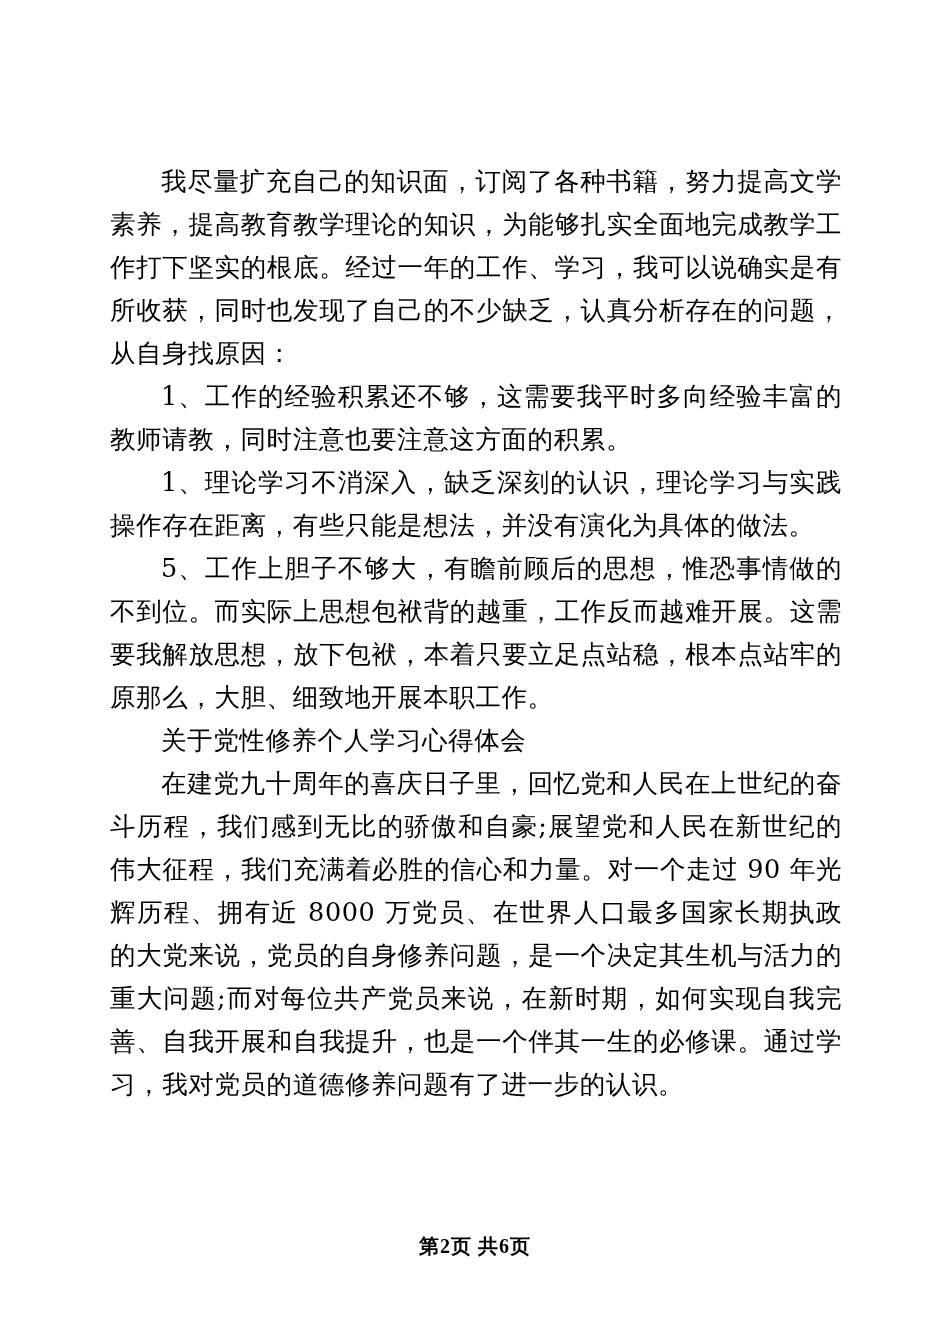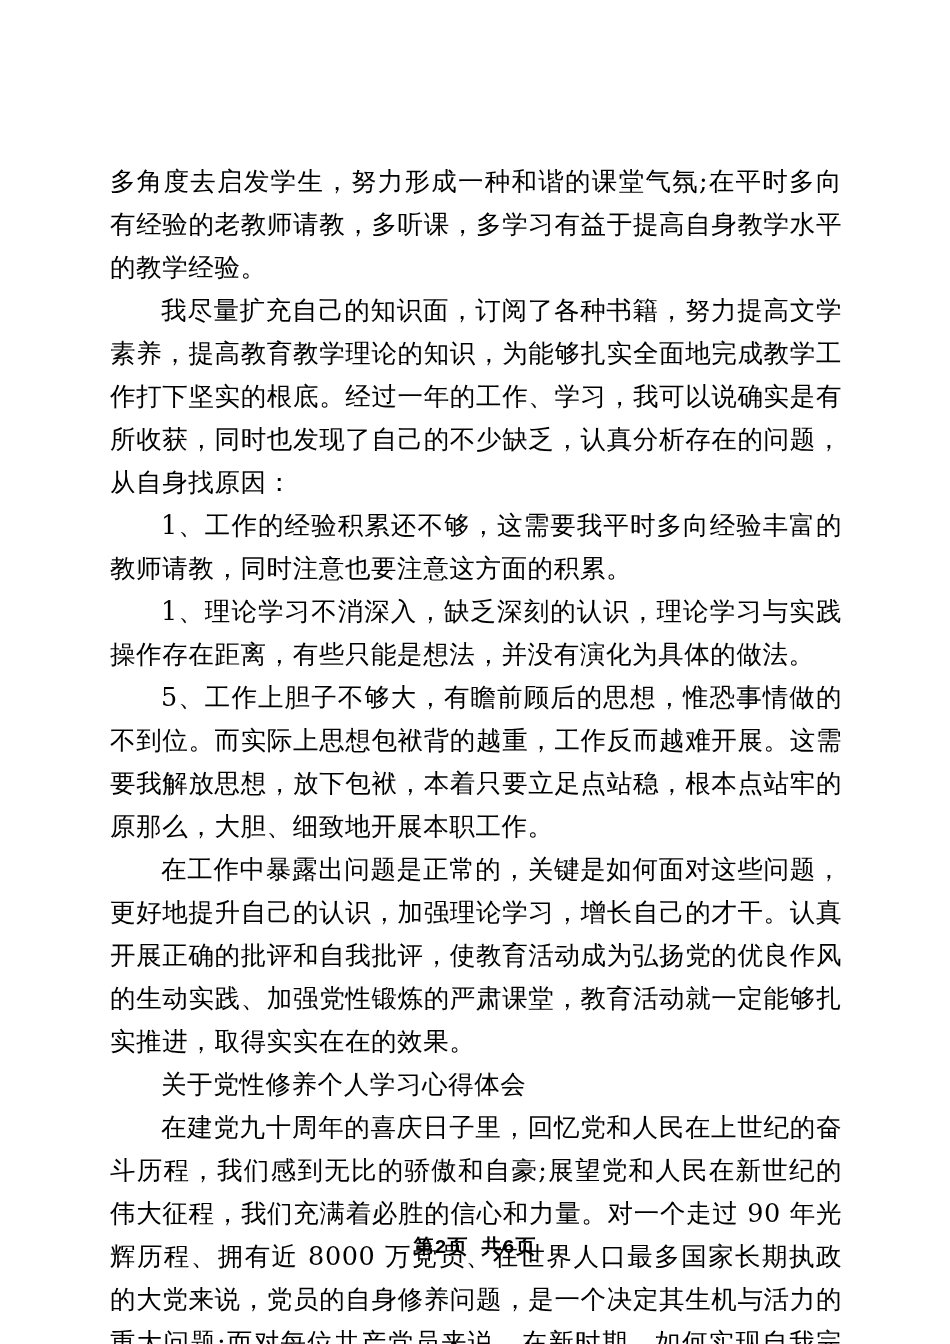--- a/index.html
+++ b/index.html
@@ -38,40 +38,38 @@
   .para.noindent {
     text-indent: 0;
   }
   .footer {
     position: absolute;
     left: 0;
     right: 0;
     bottom: 84px;
     text-align: center;
     font-size: 20px;
-    font-family: Liberation Mono, monospace;
+    font-family: Liberation Serif, serif;
     letter-spacing: 1px;
   }
   .footer-inner {
     display: inline-block;
     font-weight: bold;
   }
 </style>
 </head>
 <body>
 
 <div class="page">
 
   <div class="doc-body">
-    <p class="para noindent">多角度去启发学生，努力形成一种和谐的课堂气氛;在平时多向有经验的老教师请教，多听课，多学习有益于提高自身教学水平的教学经验。</p>
     <p class="para">我尽量扩充自己的知识面，订阅了各种书籍，努力提高文学素养，提高教育教学理论的知识，为能够扎实全面地完成教学工作打下坚实的根底。经过一年的工作、学习，我可以说确实是有所收获，同时也发现了自己的不少缺乏，认真分析存在的问题，从自身找原因：</p>
     <p class="para">1、工作的经验积累还不够，这需要我平时多向经验丰富的教师请教，同时注意也要注意这方面的积累。</p>
     <p class="para">1、理论学习不消深入，缺乏深刻的认识，理论学习与实践操作存在距离，有些只能是想法，并没有演化为具体的做法。</p>
     <p class="para">5、工作上胆子不够大，有瞻前顾后的思想，惟恐事情做的不到位。而实际上思想包袱背的越重，工作反而越难开展。这需要我解放思想，放下包袱，本着只要立足点站稳，根本点站牢的原那么，大胆、细致地开展本职工作。</p>
-    <p class="para">在工作中暴露出问题是正常的，关键是如何面对这些问题，更好地提升自己的认识，加强理论学习，增长自己的才干。认真开展正确的批评和自我批评，使教育活动成为弘扬党的优良作风的生动实践、加强党性锻炼的严肃课堂，教育活动就一定能够扎实推进，取得实实在在的效果。</p>
     <p class="para">关于党性修养个人学习心得体会</p>
     <p class="para">在建党九十周年的喜庆日子里，回忆党和人民在上世纪的奋斗历程，我们感到无比的骄傲和自豪;展望党和人民在新世纪的伟大征程，我们充满着必胜的信心和力量。对一个走过 90 年光辉历程、拥有近 8000 万党员、在世界人口最多国家长期执政的大党来说，党员的自身修养问题，是一个决定其生机与活力的重大问题;而对每位共产党员来说，在新时期，如何实现自我完善、自我开展和自我提升，也是一个伴其一生的必修课。通过学习，我对党员的道德修养问题有了进一步的认识。</p>
 
   </div>
 
   <div class="footer">
     <span class="footer-inner">第2页 共6页</span>
   </div>
 
 </div>

